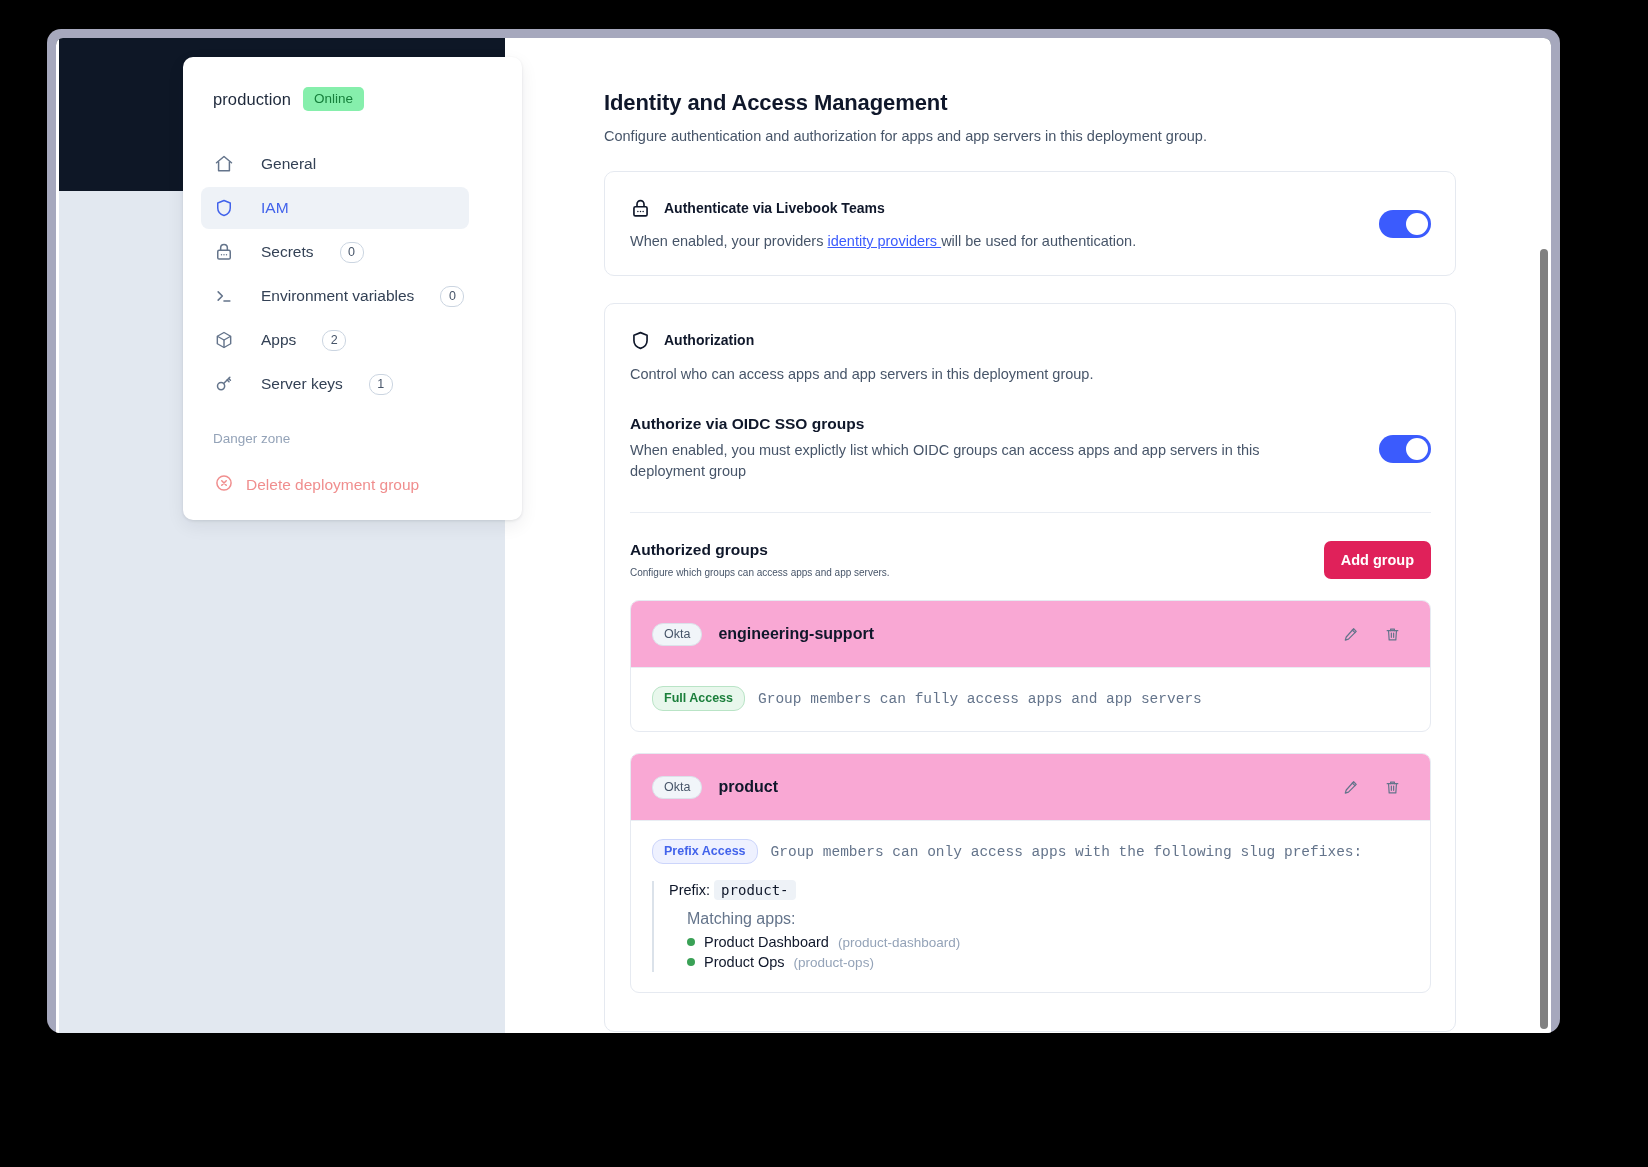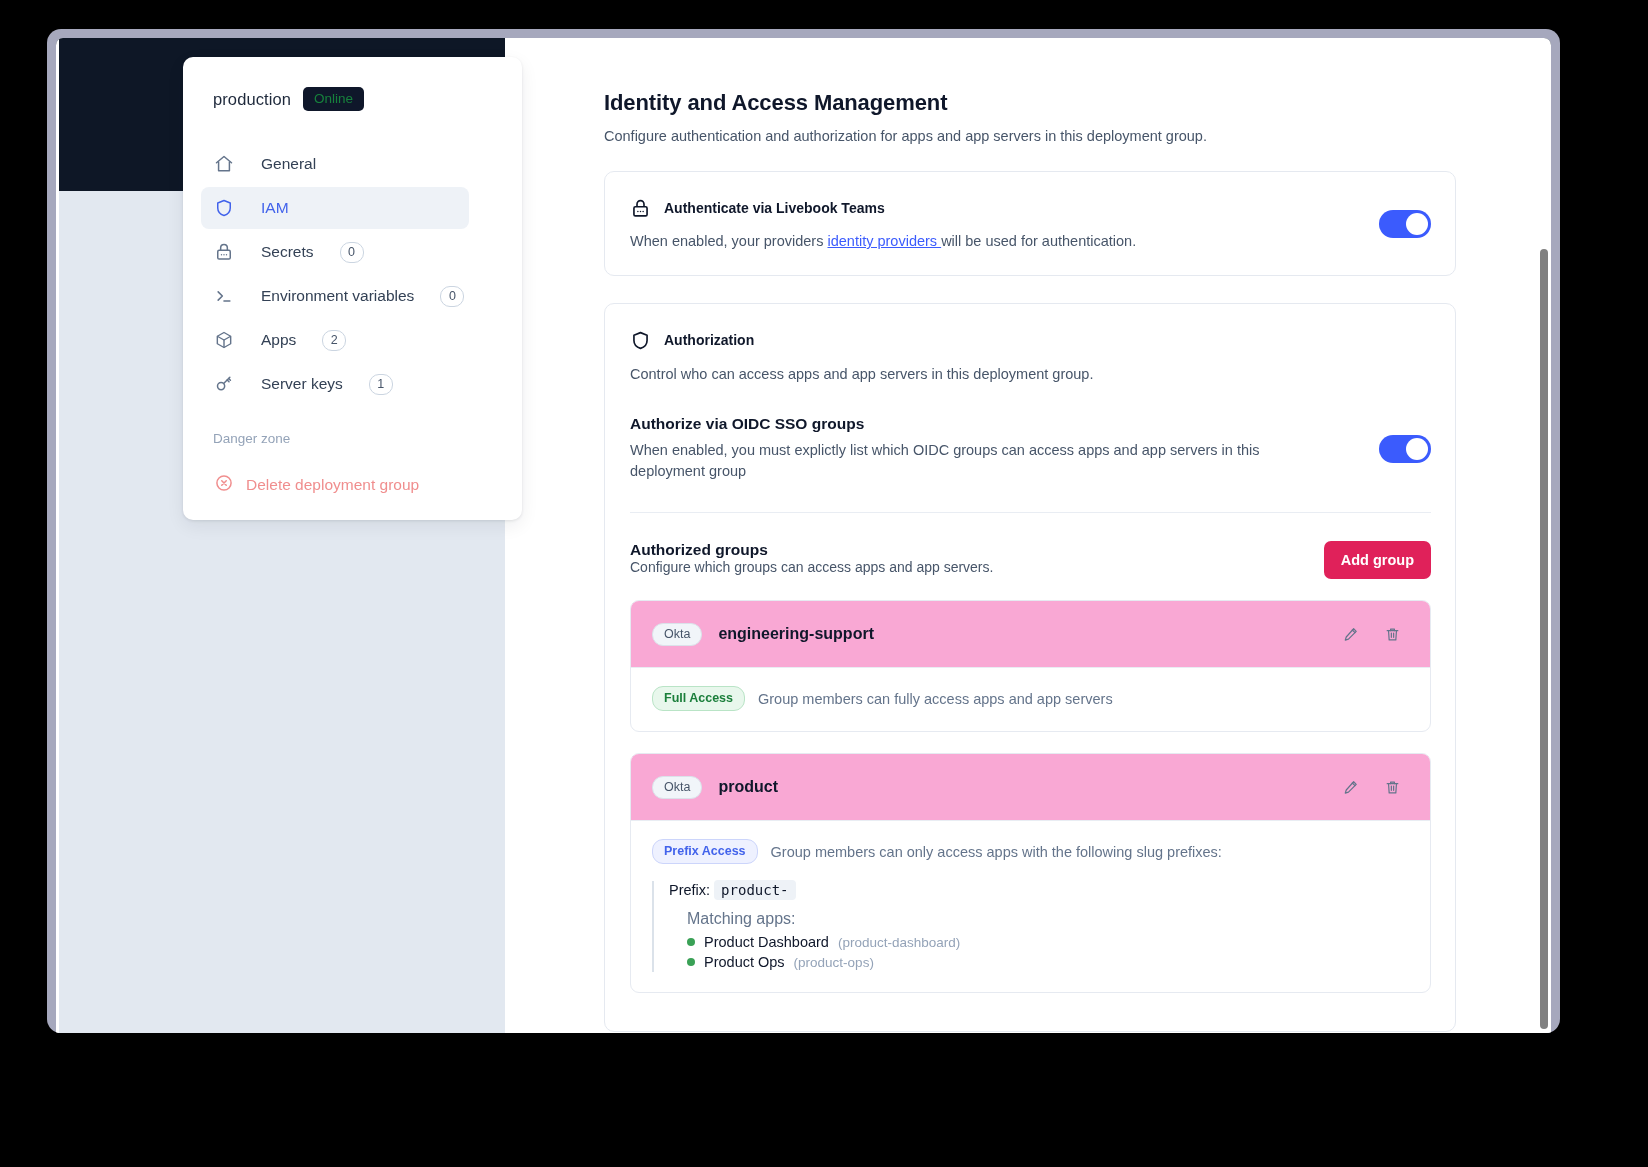--- a/index.html
+++ b/index.html
@@ -73,21 +73,21 @@
     width: 339px; height: 463px;
     background: #ffffff;
     border-radius: 10px;
     box-shadow: 0 1px 3px rgba(15,23,42,.10), 0 6px 18px rgba(15,23,42,.07);
     padding: 30px 22px 0 30px;
   }
   .sb-head { display: flex; align-items: center; gap: 12px; margin-bottom: 32px; }
   .sb-name { font-size: 16.5px; color: #1e293b; font-weight: 400; letter-spacing: .1px; }
   .sb-status {
     font-size: 13.5px; color: #16803c;
-    background: #0f172a; border-radius: 5px;
+    background: #86efac; border-radius: 5px;
     padding: 4px 11px 5px 11px;
   }
   .nav-list { display: flex; flex-direction: column; gap: 2px; }
   .nav-item {
     display: flex; align-items: center; gap: 26px;
     height: 42px; padding: 0 14px 0 12px;
     margin-left: -12px;
     border-radius: 8px; cursor: pointer;
     width: 268px;
   }
@@ -165,21 +165,21 @@
   }
   .oidc-text { flex: 1 1 auto; }
   .oidc-title { font-size: 15.5px; font-weight: 700; color: #0f172a; }
   .oidc-desc { font-size: 14.5px; color: #475569; margin-top: 7px; line-height: 1.45; max-width: 700px; }
 
   .groups-head {
     display: flex; align-items: flex-start; margin-top: 28px;
   }
   .groups-head-text { flex: 1 1 auto; }
   .groups-title { font-size: 15.5px; font-weight: 700; color: #0f172a; }
-  .groups-desc { font-size: 14px; color: #475569; }
+  .groups-desc { font-size: 10px; color: #475569; margin-top: 8px; }
   #add-group-btn {
     background: #e0215a; color: #ffffff;
     font-size: 14.5px; font-weight: 700;
     border: none; border-radius: 7px;
     padding: 11px 17px; cursor: pointer;
     font-family: "Liberation Sans", sans-serif;
   }
 
   .group-card {
     margin-top: 21px;
@@ -210,21 +210,21 @@
 
   .group-body { padding: 18px 21px 20px 21px; }
   .access-line { display: flex; align-items: center; gap: 13px; }
   .badge {
     font-size: 12.5px; font-weight: 700;
     border-radius: 11px; padding: 4px 11px 5px 11px;
     white-space: nowrap;
   }
   .badge.full { color: #1b7f3b; background: #e8f7ec; border: 1px solid #b9e4c6; }
   .badge.prefix { color: #4263eb; background: #eef1ff; border: 1px solid #ccd5fb; }
-  .access-desc { font-size: 14.5px; color: #64748b; }
+  .access-desc { font-size: 14.5px; color: #64748b; font-family: Liberation Mono, monospace; }
 
   .prefix-block {
     margin-top: 17px;
     border-left: 2px solid #dbe2ea;
     padding: 0 0 2px 15px;
   }
   .prefix-label { font-size: 14.5px; color: #0f172a; }
   .prefix-code {
     font-family: "DejaVu Sans Mono", monospace;
     font-size: 14px; color: #0f172a;

